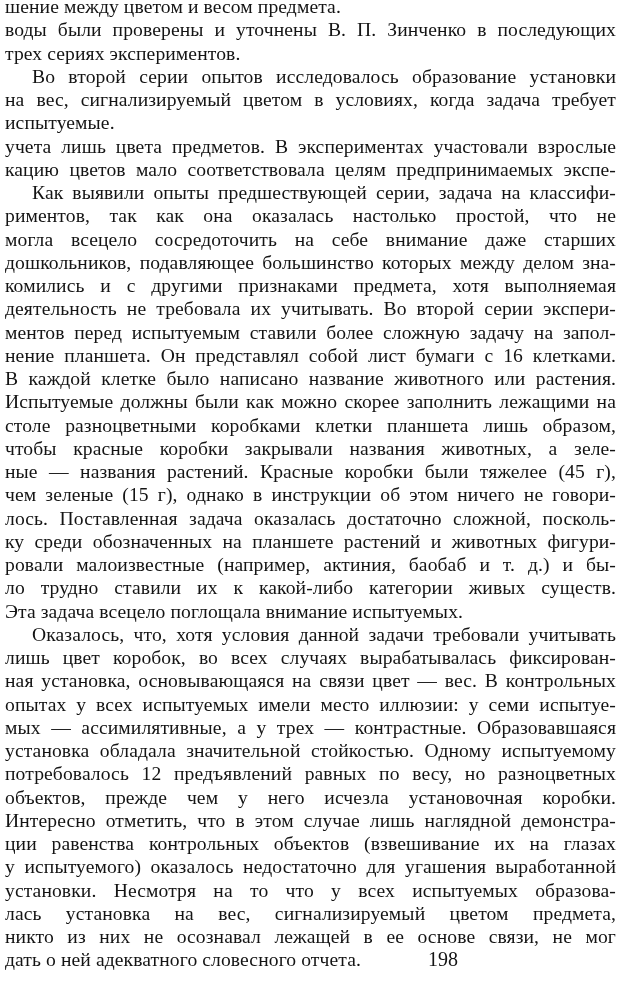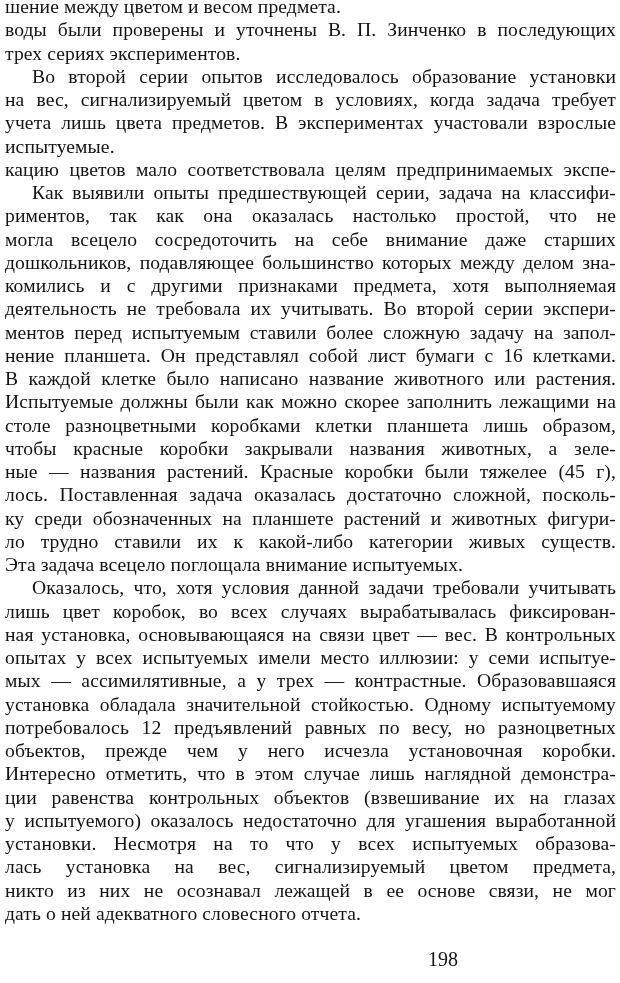--- a/index.html
+++ b/index.html
@@ -23,38 +23,40 @@
 </style>
 </head>
 <body>
 
 <div class="page" id="page">
     <span class="line last">шение между цветом и весом предмета.</span>
     <span class="line">воды были проверены и уточнены В. П. Зинченко в последующих</span>
     <span class="line last">трех сериях экспериментов.</span>
     <span class="line indent">Во второй серии опытов исследовалось образование установки</span>
     <span class="line">на вес, сигнализируемый цветом в условиях, когда задача требует</span>
+    <span class="line last">испытуемые.</span>
     <span class="line">учета лишь цвета предметов. В экспериментах участовали взрослые</span>
-    <span class="line last">испытуемые.</span>
     <span class="line">кацию цветов мало соответствовала целям предпринимаемых экспе-</span>
     <span class="line indent">Как выявили опыты предшествующей серии, задача на классифи-</span>
     <span class="line">риментов, так как она оказалась настолько простой, что не</span>
     <span class="line">могла всецело сосредоточить на себе внимание даже старших</span>
     <span class="line">дошкольников, подавляющее большинство которых между делом зна-</span>
     <span class="line">комились и с другими признаками предмета, хотя выполняемая</span>
     <span class="line">деятельность не требовала их учитывать. Во второй серии экспери-</span>
     <span class="line">ментов перед испытуемым ставили более сложную задачу на запол-</span>
     <span class="line">нение планшета. Он представлял собой лист бумаги с 16 клетками.</span>
     <span class="line">В каждой клетке было написано название животного или растения.</span>
     <span class="line">Испытуемые должны были как можно скорее заполнить лежащими на</span>
     <span class="line">столе разноцветными коробками клетки планшета лишь образом,</span>
     <span class="line">чтобы красные коробки закрывали названия животных, а зеле-</span>
     <span class="line">ные — названия растений. Красные коробки были тяжелее (45 г),</span>
+    <span class="line">чем зеленые (15 г), однако в инструкции об этом ничего не говори-</span>
     <span class="line">лось. Поставленная задача оказалась достаточно сложной, посколь-</span>
     <span class="line">ку среди обозначенных на планшете растений и животных фигури-</span>
+    <span class="line">ровали малоизвестные (например, актиния, баобаб и т. д.) и бы-</span>
     <span class="line">ло трудно ставили их к какой-либо категории живых существ.</span>
     <span class="line last">Эта задача всецело поглощала внимание испытуемых.</span>
     <span class="line indent">Оказалось, что, хотя условия данной задачи требовали учитывать</span>
     <span class="line">лишь цвет коробок, во всех случаях вырабатывалась фиксирован-</span>
     <span class="line">ная установка, основывающаяся на связи цвет — вес. В контрольных</span>
     <span class="line">опытах у всех испытуемых имели место иллюзии: у семи испытуе-</span>
     <span class="line">мых — ассимилятивные, а у трех — контрастные. Образовавшаяся</span>
     <span class="line">установка обладала значительной стойкостью. Одному испытуемому</span>
     <span class="line">потребовалось 12 предъявлений равных по весу, но разноцветных</span>
     <span class="line">объектов, прежде чем у него исчезла установочная коробки.</span>

